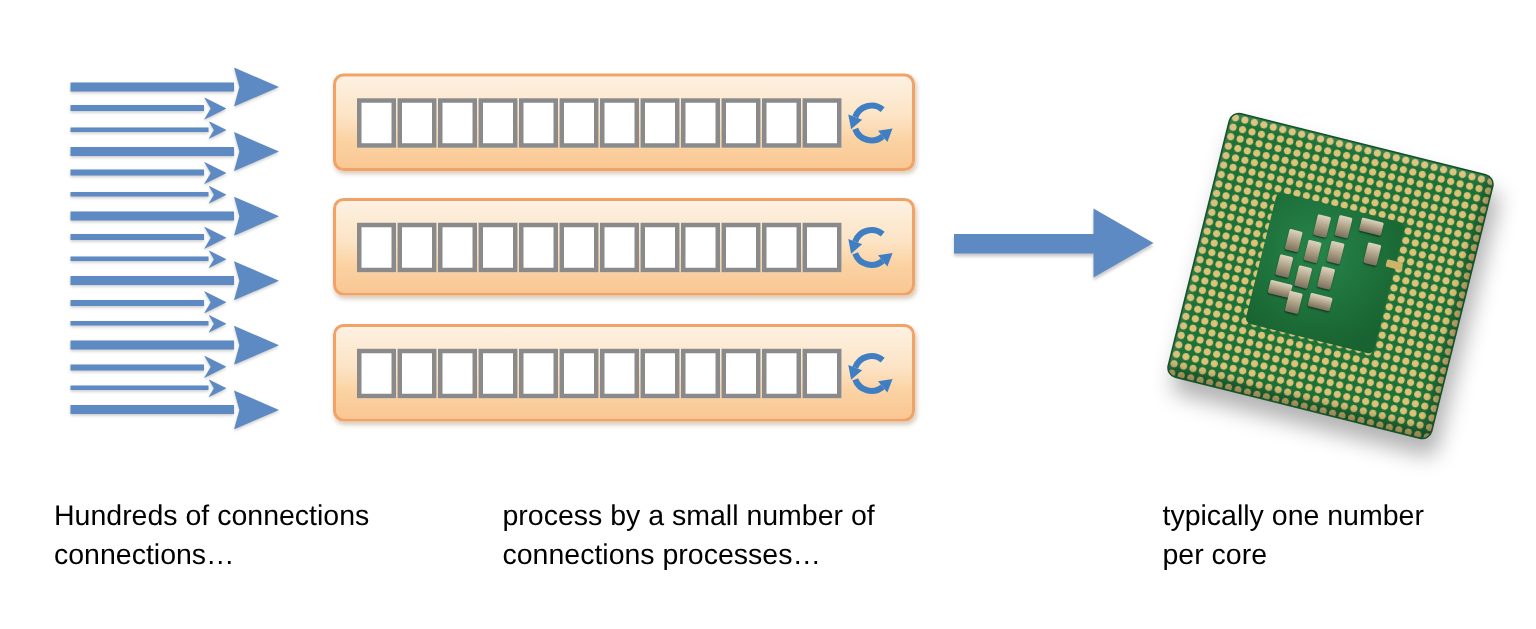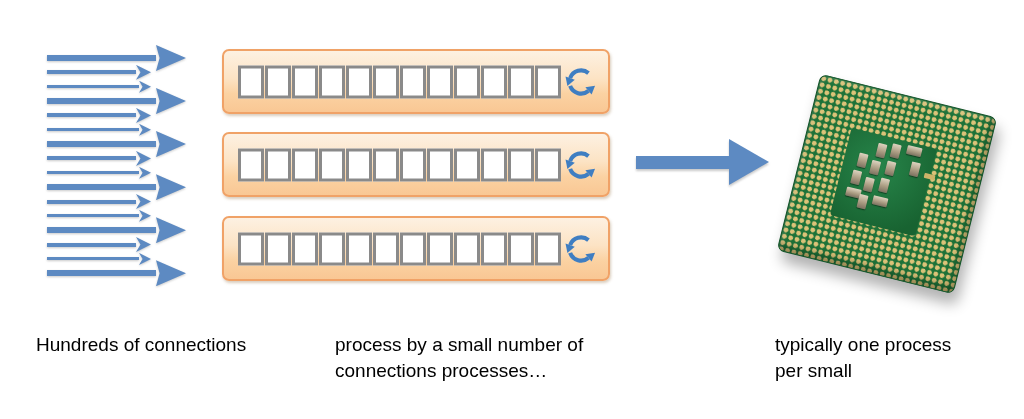--- a/index.html
+++ b/index.html
@@ -231,22 +231,23 @@
         <div class="smd v" style="left: 41px; top: 41px;"></div>
         <div class="smd h" style="left: 10px; top: 58px;"></div>
         <div class="smd v" style="left: 24px; top: 62px;"></div>
         <div class="smd h" style="left: 38px; top: 60px;"></div>
         <div class="gold-pad" style="left: 82px; top: 26px;"></div>
       </div>
   </div>
 
   <div class="caption" style="left:36px">
     <span>Hundreds of connections</span>
+    <span>connections…</span>
   </div>
   <div class="caption" style="left:335px">
     <span>process by a small number of</span>
     <span>connections processes…</span>
   </div>
   <div class="caption" style="left:775px">
-    <span>typically one process</span>
-    <span>per small</span>
+    <span>typically one number</span>
+    <span>per core</span>
   </div>
 </div>
 
 </body></html>

